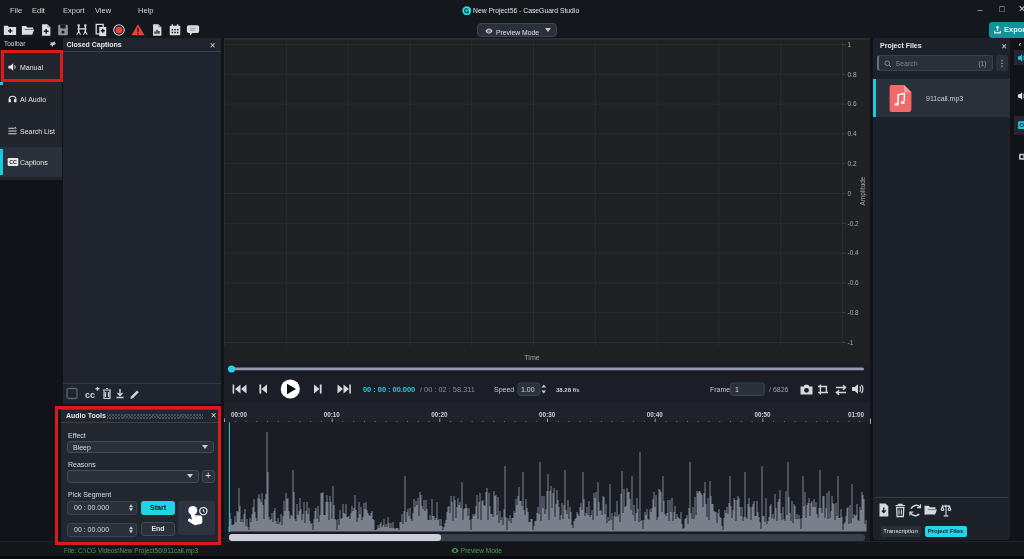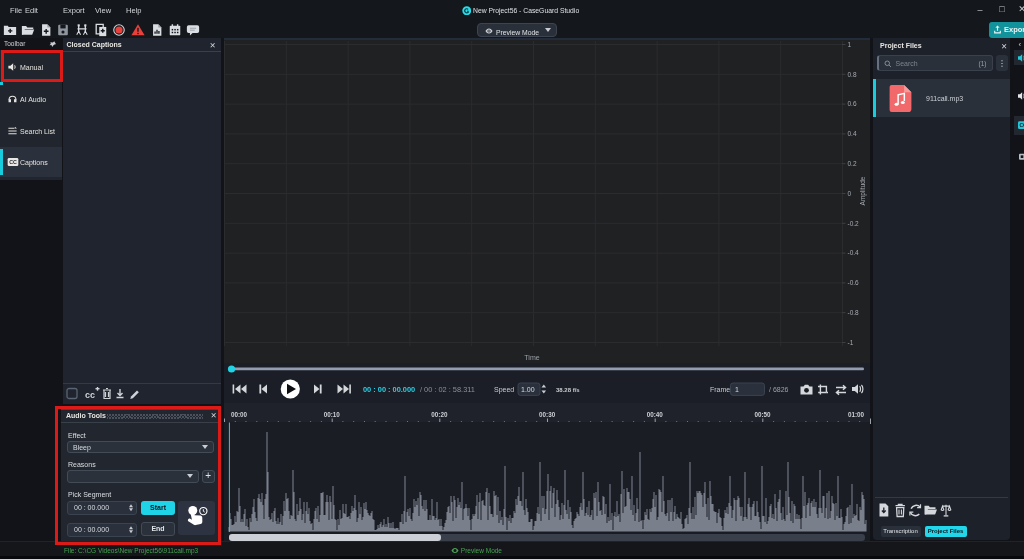--- a/index.html
+++ b/index.html
@@ -65,24 +65,24 @@
   #searchbox { position:absolute; left:3.5px; top:17px; width:116px; height:16px; background:#2a303a; border:1px solid #3a414d; border-left:2px solid #667080; border-radius:3px; }
   #dotsbtn { position:absolute; left:123px; top:17px; width:12px; height:16px; background:#2b313b; border-radius:3px; }
   #fileitem { position:absolute; left:0; top:40.5px; width:137px; height:38.5px; background:#293039; }
 </style>
 </head>
 <body>
 <div id="app">
 
   <div id="titlebar">
     <span class="menuitem" style="left:10px;text-align:center;">File</span>
-    <span class="menuitem" style="left:25px;">Edit</span>
+    <span class="menuitem" style="left:32px;">Edit</span>
     <span class="menuitem" style="left:63px;">Export</span>
     <span class="menuitem" style="left:95px;">View</span>
-    <span class="menuitem" style="left:126px;text-align:center;">Help</span>
+    <span class="menuitem" style="left:138px;text-align:center;">Help</span>
     <svg id="applogo" viewBox="0 0 12 12">
         <circle cx="6" cy="6" r="5.6" fill="#27dde9"></circle>
         <path d="M7.8 4.2a2.6 2.6 0 1 0 .6 2.9" stroke="#0d3a40" stroke-width="1.5" fill="none"></path>
         <circle cx="7.4" cy="6.6" r="1" fill="#0d3a40"></circle>
       </svg>
     <span id="apptitle">New Project56 - CaseGuard Studio</span>
     <span class="winbtn" style="left:973px; top:5px;">–</span>
     <span class="winbtn" style="left:995px; top:4px;">□</span>
     <span class="winbtn" style="left:1015px; top:4px;">✕</span>
   </div>

